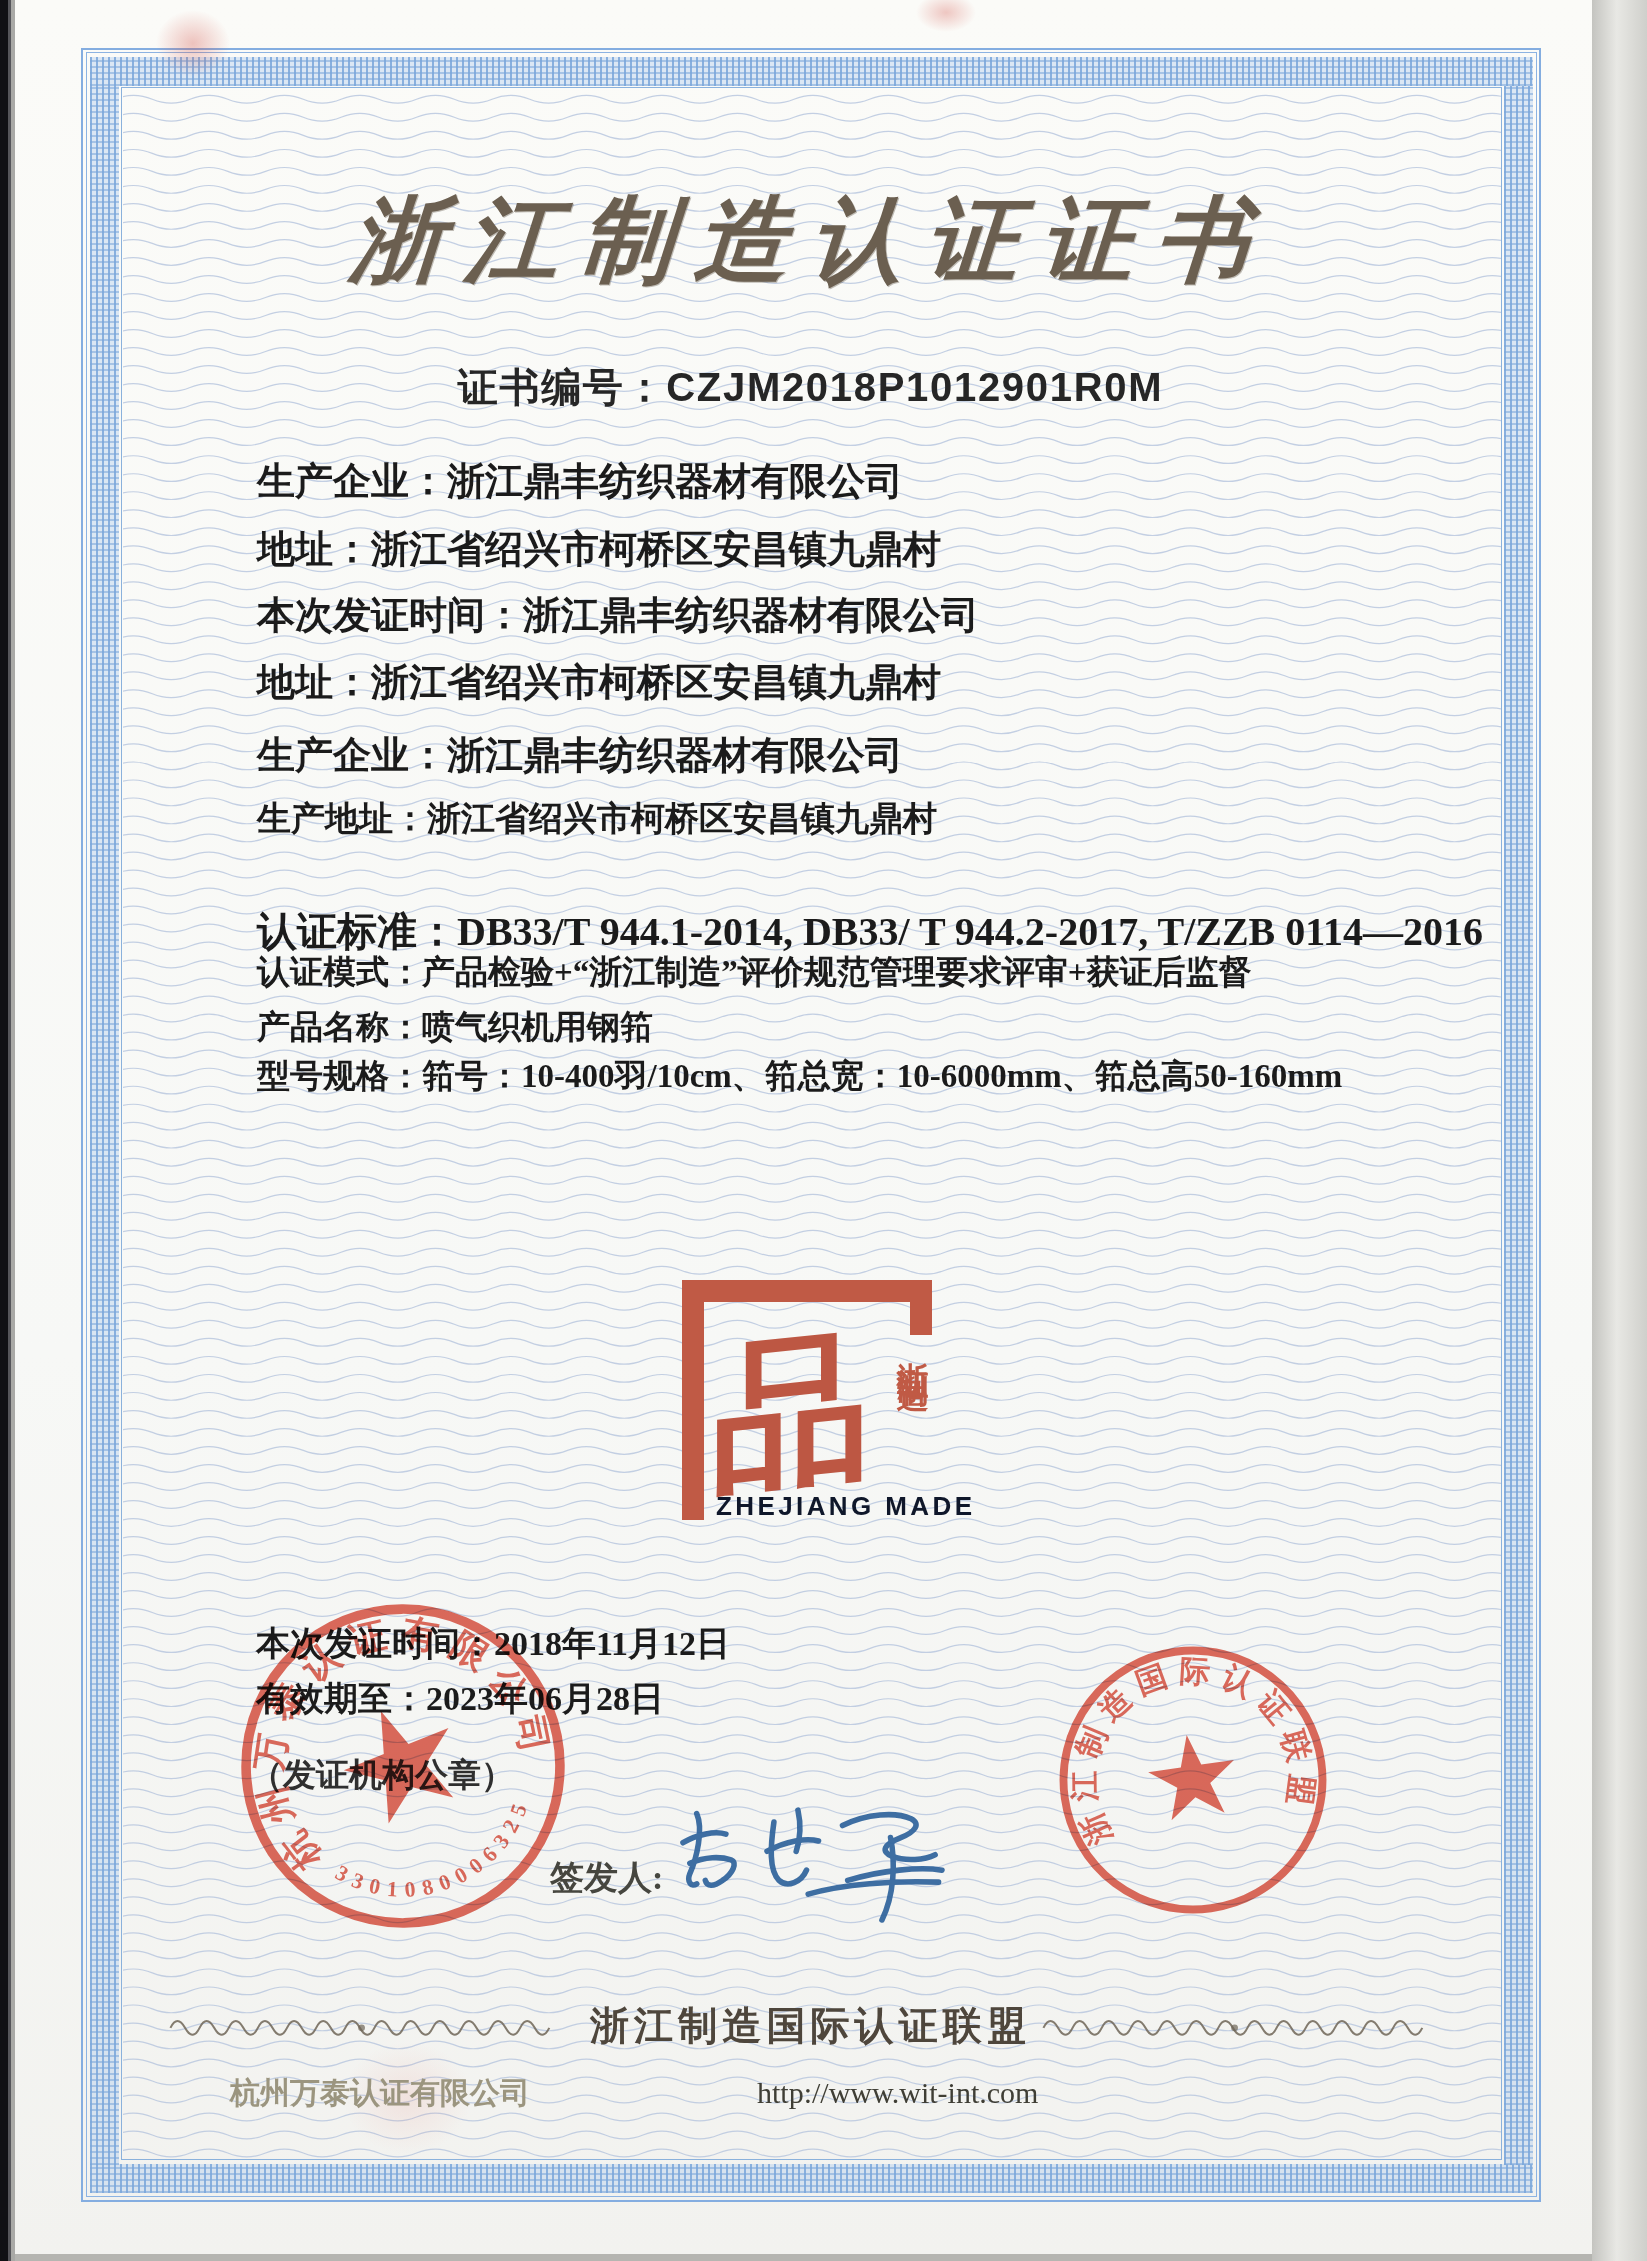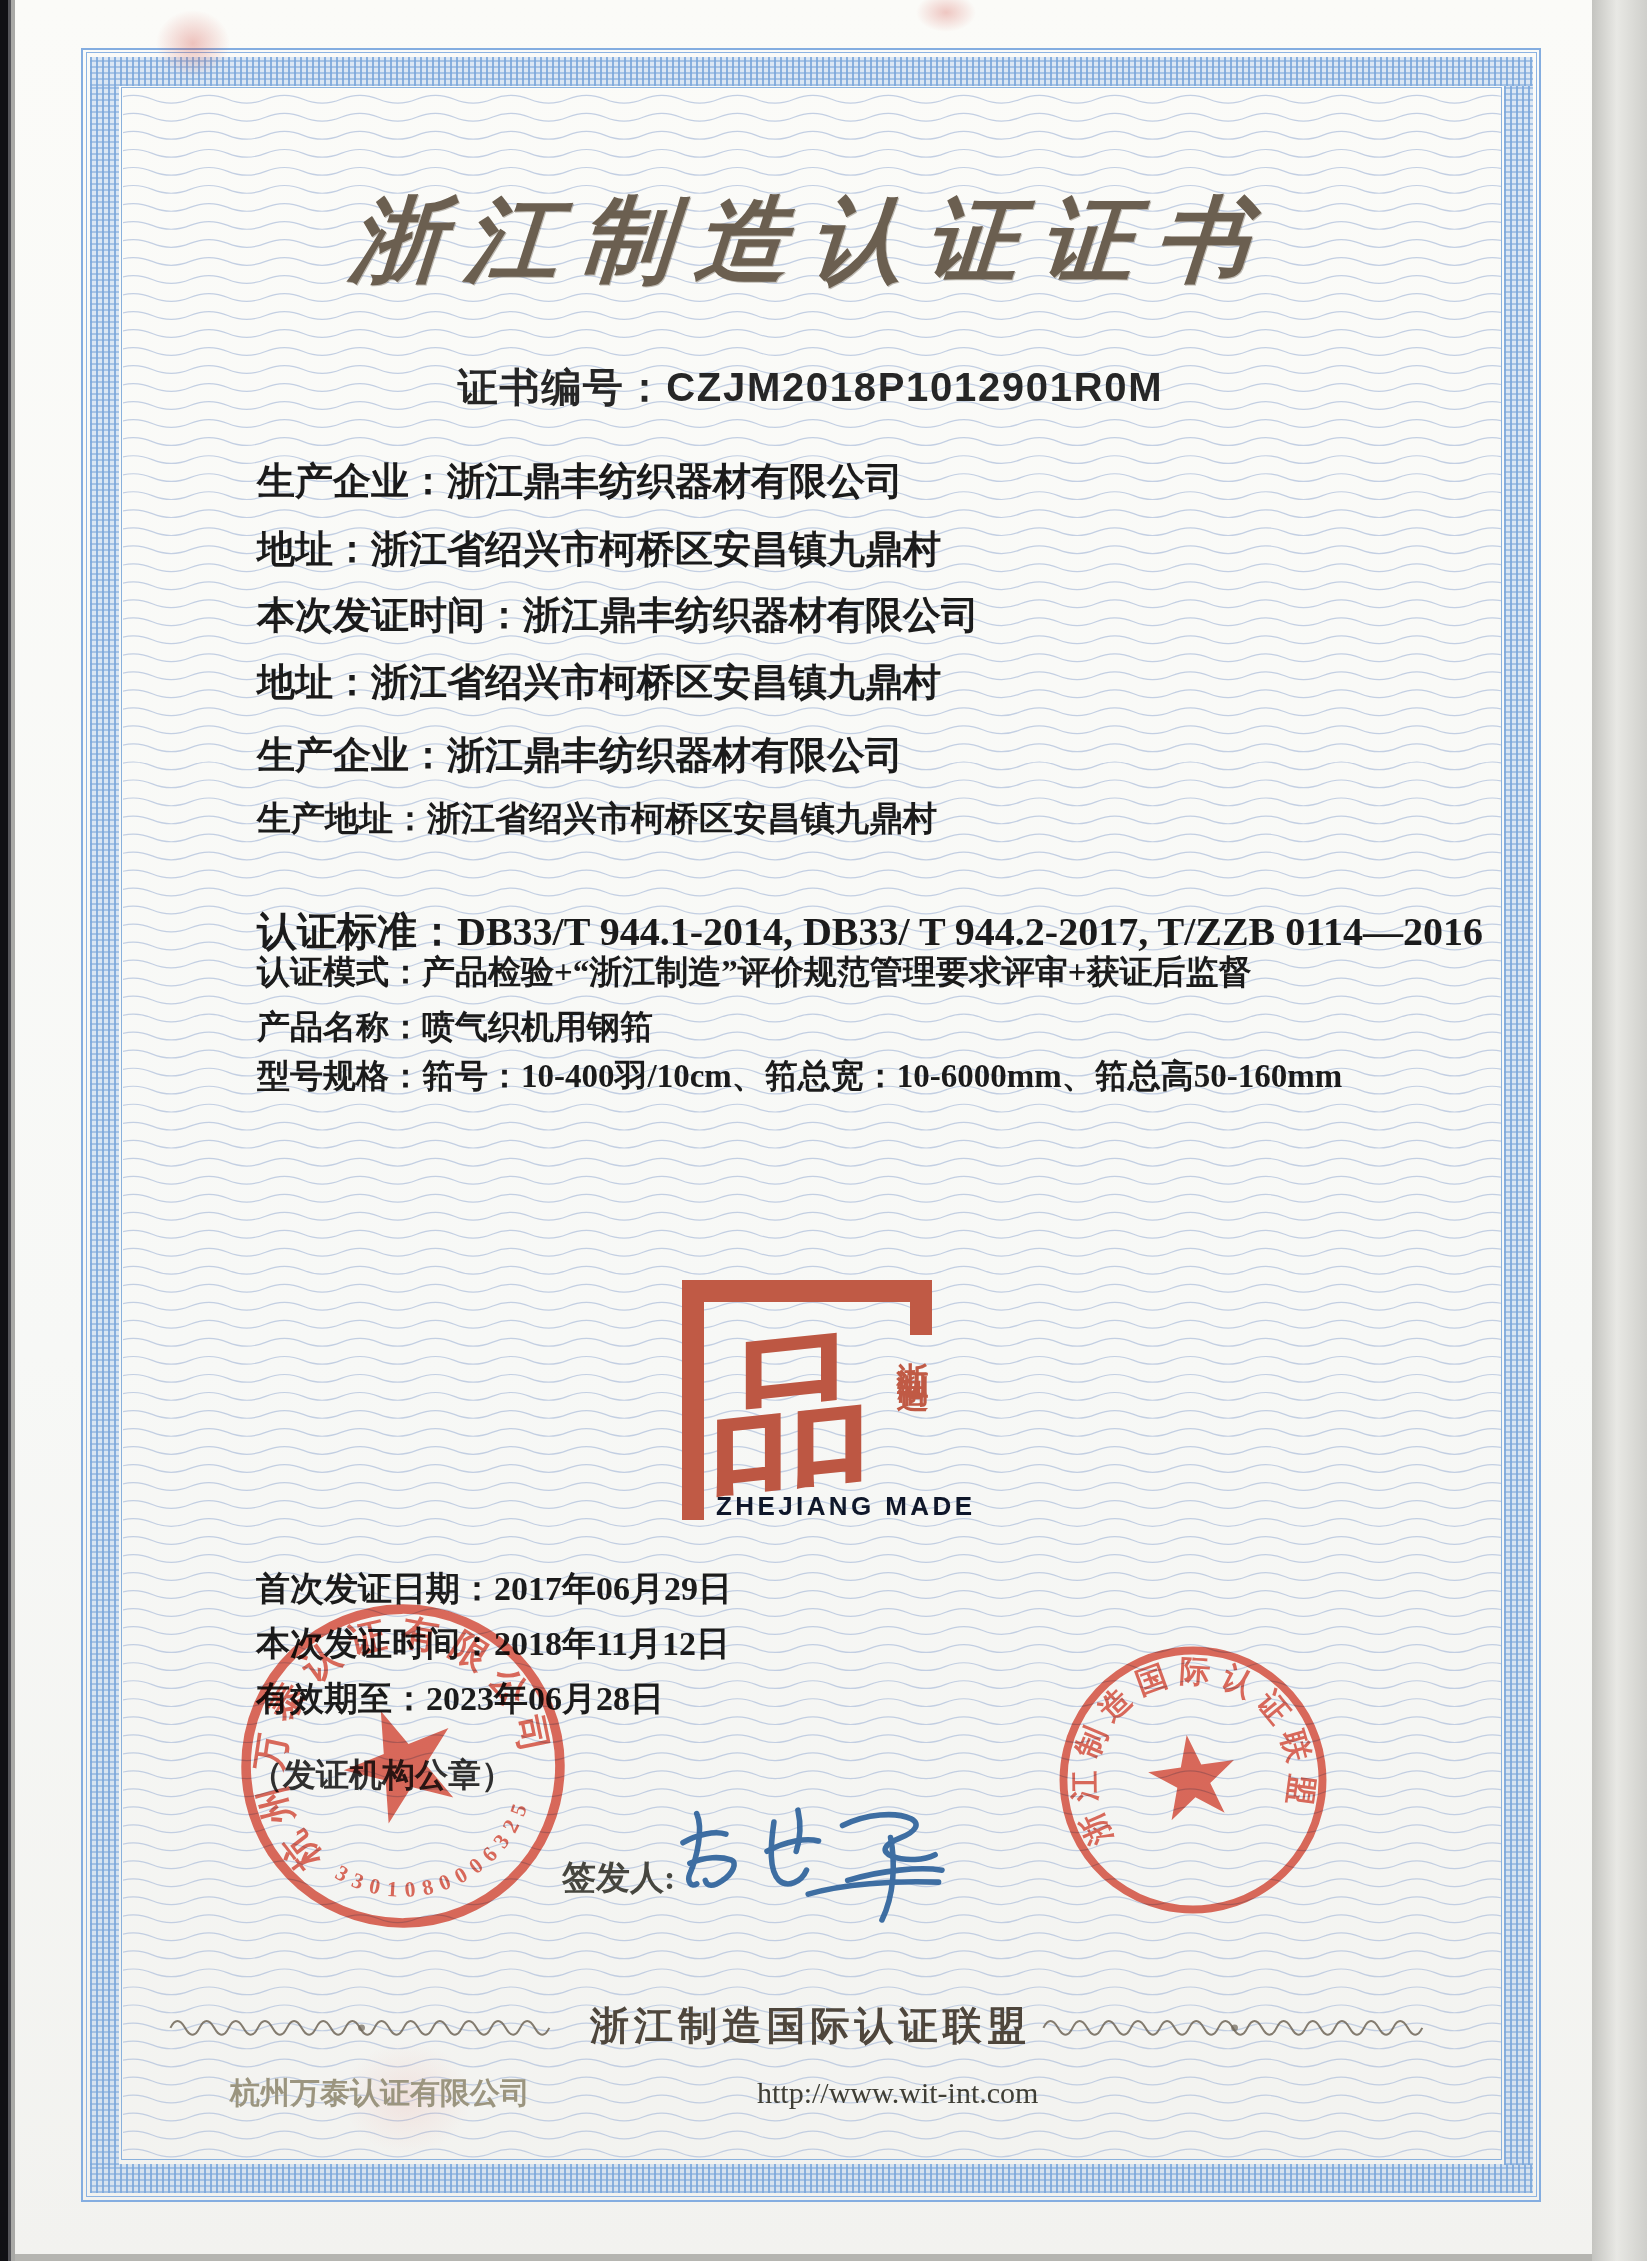--- a/index.html
+++ b/index.html
@@ -227,27 +227,26 @@
 
   <div class="logo">
     <div class="bar bar-top"></div>
     <div class="bar bar-left"></div>
     <div class="bar bar-right"></div>
     <div class="pin">品</div>
     <div class="vtext">浙江制造</div>
     <div class="caption">ZHEJIANG MADE</div>
   </div>
 
-  <div class="line" style="left:256px;top:1566px;font-size:34px;"><span>首次发证日期：</span><span>2017年06月29日</span></div>
   <div class="line" style="left:256px;top:1621px;font-size:34px;"><span>本次发证时间：</span><span>2018年11月12日</span></div>
   <div class="line" style="left:256px;top:1676px;font-size:34px;"><span>有效期至：</span><span>2023年06月28日</span></div>
 
   <div class="line" style="left:250px;top:1753px;font-size:33px;color:#2f2f2f;">（发证机构公章）</div>
 
-  <div class="line" style="left:562px;top:1855px;font-size:34px;color:#46463f;">签发人:</div>
+  <div class="line" style="left:550px;top:1855px;font-size:34px;color:#46463f;">签发人:</div>
 
   <svg class="signature-svg" width="283" height="142" viewBox="0 0 330 165">
     <g fill="none" stroke="#2f639c" stroke-width="6.5" stroke-linecap="round" opacity="0.92">
       <path d="M30 26 C38 44 30 78 22 96 C18 106 24 112 30 108"></path>
       <path d="M14 60 C30 50 52 46 64 50"></path>
       <path d="M22 84 C40 76 58 76 70 80 C78 83 72 96 60 104 C50 111 42 112 40 104"></path>
       <path d="M120 36 C116 64 114 92 126 104 C136 113 152 106 158 92"></path>
       <path d="M112 70 C134 58 158 54 172 58"></path>
       <path d="M148 22 C152 40 150 58 146 70"></path>
       <path d="M200 40 C228 26 262 24 280 32 C292 38 284 48 268 54 C248 62 244 70 258 76 C274 82 296 80 308 74"></path>

